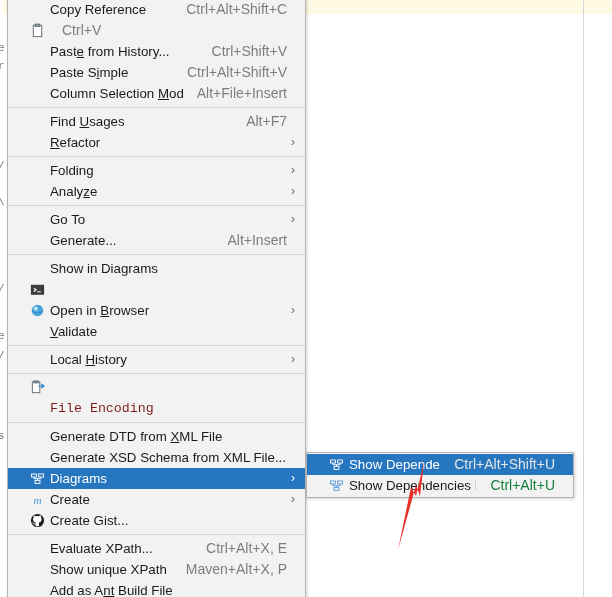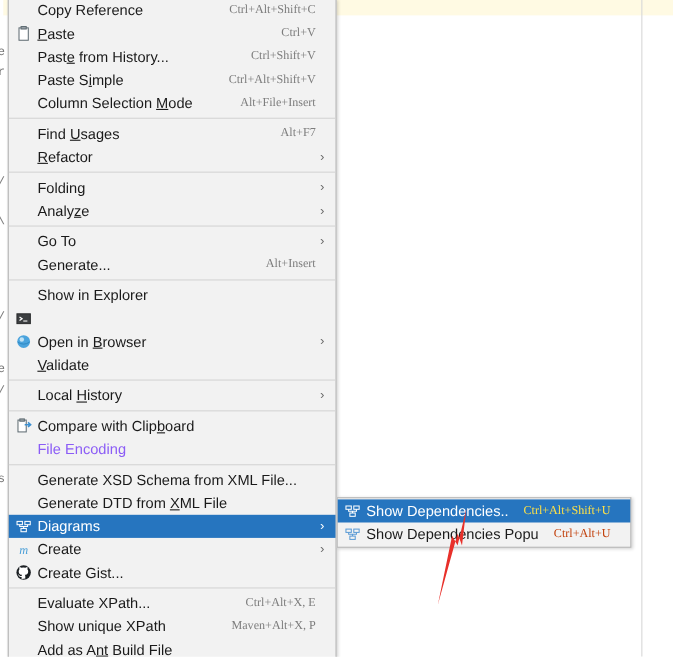--- a/index.html
+++ b/index.html
@@ -62,54 +62,53 @@
     font-size: 13.3px;
     color: #1a1a1a;
     box-sizing: border-box;
   }
   .menu-item {
     position: relative;
     height: 21px;
     line-height: 21px;
     display: flex;
     align-items: center;
-    padding: 0 6px 0 0;
+    padding: 0 6px 0 16px;
     white-space: nowrap;
     cursor: default;
   }
   .menu-item .ic {
     width: 22px;
     min-width: 22px;
     height: 21px;
     display: flex;
     align-items: center;
     justify-content: center;
     margin-left: 2px;
   }
   .menu-item .lbl {
     flex: 1 1 auto;
     overflow: hidden;
     text-overflow: clip;
     padding-left: 2px;
   }
   .menu-item .acc {
     color: #7d7d7d;
-    font-size: 11px;
+    font-size: 14px;
     padding-left: 14px;
-    font-family: Liberation Serif, serif;
   }
   .menu-item .arrow {
     width: 12px;
     min-width: 12px;
     text-align: center;
     color: #6b6b6b;
     font-size: 12px;
     line-height: 21px;
   }
-  .menu-item.disabled .lbl { color: #8b5cf6; }
+  .menu-item.disabled .lbl { color: #7f1d1d; font-family: Liberation Mono, monospace; }
   .menu-item.selected {
     background: #2675bf;
     color: #ffffff;
   }
   .menu-item.selected .acc { color: #e3eefb; }
   .menu-item.selected .arrow { color: #ffffff; }
   .menu-sep {
     height: 1px;
     margin: 3px 0 3px 0;
     background: #d4d4d4;
@@ -123,22 +122,22 @@
     top: 452px;
     width: 268px;
     background: #f2f2f2;
     border: 1px solid #b4b4b4;
     box-shadow: 1px 1px 3px rgba(0,0,0,0.18);
     font-size: 13.3px;
     color: #1a1a1a;
     box-sizing: border-box;
     padding: 1px 0;
   }
-  #submenu .menu-item .acc { color: #c2410c; }
-  #submenu .menu-item.selected .acc { color: #fde047; }
+  #submenu .menu-item .acc { color: #15803d; }
+  #submenu .menu-item.selected .acc { color: #e5e5e5; }
 
   
   .icon-svg { display: block; }
 
   
   #annotation-arrow {
     position: absolute;
     left: 380px;
     top: 462px;
     width: 70px;
@@ -172,21 +171,20 @@
       <span class="acc">Ctrl+Alt+Shift+C</span>
       <span class="arrow"></span>
     </div>
     <div class="menu-item">
       <span class="ic">
         <svg class="icon-svg" width="15" height="15" viewBox="0 0 16 16">
           <rect x="3.5" y="2.5" width="9" height="12" fill="#ffffff" stroke="#5f6b72" stroke-width="1"></rect>
           <rect x="5.5" y="1.2" width="5" height="2.4" fill="#9aa3a8" stroke="#5f6b72" stroke-width="1"></rect>
         </svg>
       </span>
-      <span class="lbl"><span class="u">P</span>aste</span>
       <span class="acc">Ctrl+V</span>
       <span class="arrow"></span>
     </div>
     <div class="menu-item">
       <span class="ic"></span>
       <span class="lbl">Past<span class="u">e</span> from History...</span>
       <span class="acc">Ctrl+Shift+V</span>
       <span class="arrow"></span>
     </div>
     <div class="menu-item">
@@ -232,21 +230,21 @@
     </div>
     <div class="menu-item">
       <span class="ic"></span>
       <span class="lbl">Generate...</span>
       <span class="acc">Alt+Insert</span>
       <span class="arrow"></span>
     </div>
     <div class="menu-sep"></div>
     <div class="menu-item">
       <span class="ic"></span>
-      <span class="lbl">Show in Explorer</span>
+      <span class="lbl">Show in Diagrams</span>
       <span class="arrow"></span>
     </div>
     <div class="menu-item">
       <span class="ic">
         <svg class="icon-svg" width="15" height="15" viewBox="0 0 16 16">
           <rect x="1.5" y="3.5" width="13" height="9.5" fill="#3c3f41" stroke="#2b2d2e" stroke-width="1"></rect>
           <path d="M4 6.5 L6.5 8.3 L4 10.1" fill="none" stroke="#ffffff" stroke-width="1.2"></path>
           <rect x="7.6" y="10" width="4" height="1" fill="#ffffff"></rect>
         </svg>
       </span>
@@ -276,37 +274,36 @@
     </div>
     <div class="menu-sep"></div>
     <div class="menu-item">
       <span class="ic">
         <svg class="icon-svg" width="15" height="15" viewBox="0 0 16 16">
           <rect x="2.5" y="2" width="8" height="11.5" fill="#ffffff" stroke="#5f6b72" stroke-width="1"></rect>
           <rect x="4.3" y="0.9" width="4.4" height="2.2" fill="#9aa3a8" stroke="#5f6b72" stroke-width="1"></rect>
           <path d="M9 6.5 L14.5 6.5 M12.2 4.3 L14.8 6.5 L12.2 8.7" fill="none" stroke="#3c8fd0" stroke-width="1.5"></path>
         </svg>
       </span>
-      <span class="lbl">Compare with Clip<span class="u">b</span>oard</span>
       <span class="arrow"></span>
     </div>
     <div class="menu-item disabled">
       <span class="ic"></span>
       <span class="lbl">File Encoding</span>
       <span class="arrow"></span>
     </div>
     <div class="menu-sep"></div>
     <div class="menu-item">
       <span class="ic"></span>
+      <span class="lbl">Generate DTD from <span class="u">X</span>ML File</span>
+      <span class="arrow"></span>
+    </div>
+    <div class="menu-item">
+      <span class="ic"></span>
       <span class="lbl">Generate XSD Schema from XML File...</span>
-      <span class="arrow"></span>
-    </div>
-    <div class="menu-item">
-      <span class="ic"></span>
-      <span class="lbl">Generate DTD from <span class="u">X</span>ML File</span>
       <span class="arrow"></span>
     </div>
     <div class="menu-item selected">
       <span class="ic">
         <svg class="icon-svg" width="15" height="15" viewBox="0 0 16 16">
           <rect x="1.6" y="3.2" width="5.2" height="3.2" fill="none" stroke="#ffffff" stroke-width="1"></rect>
           <rect x="9.2" y="3.2" width="5.2" height="3.2" fill="none" stroke="#ffffff" stroke-width="1"></rect>
           <rect x="5.4" y="10" width="5.2" height="3.2" fill="none" stroke="#ffffff" stroke-width="1"></rect>
           <path d="M4.2 6.4 L4.2 8.2 L11.8 8.2 L11.8 6.4 M8 8.2 L8 10" fill="none" stroke="#ffffff" stroke-width="1"></path>
         </svg>

